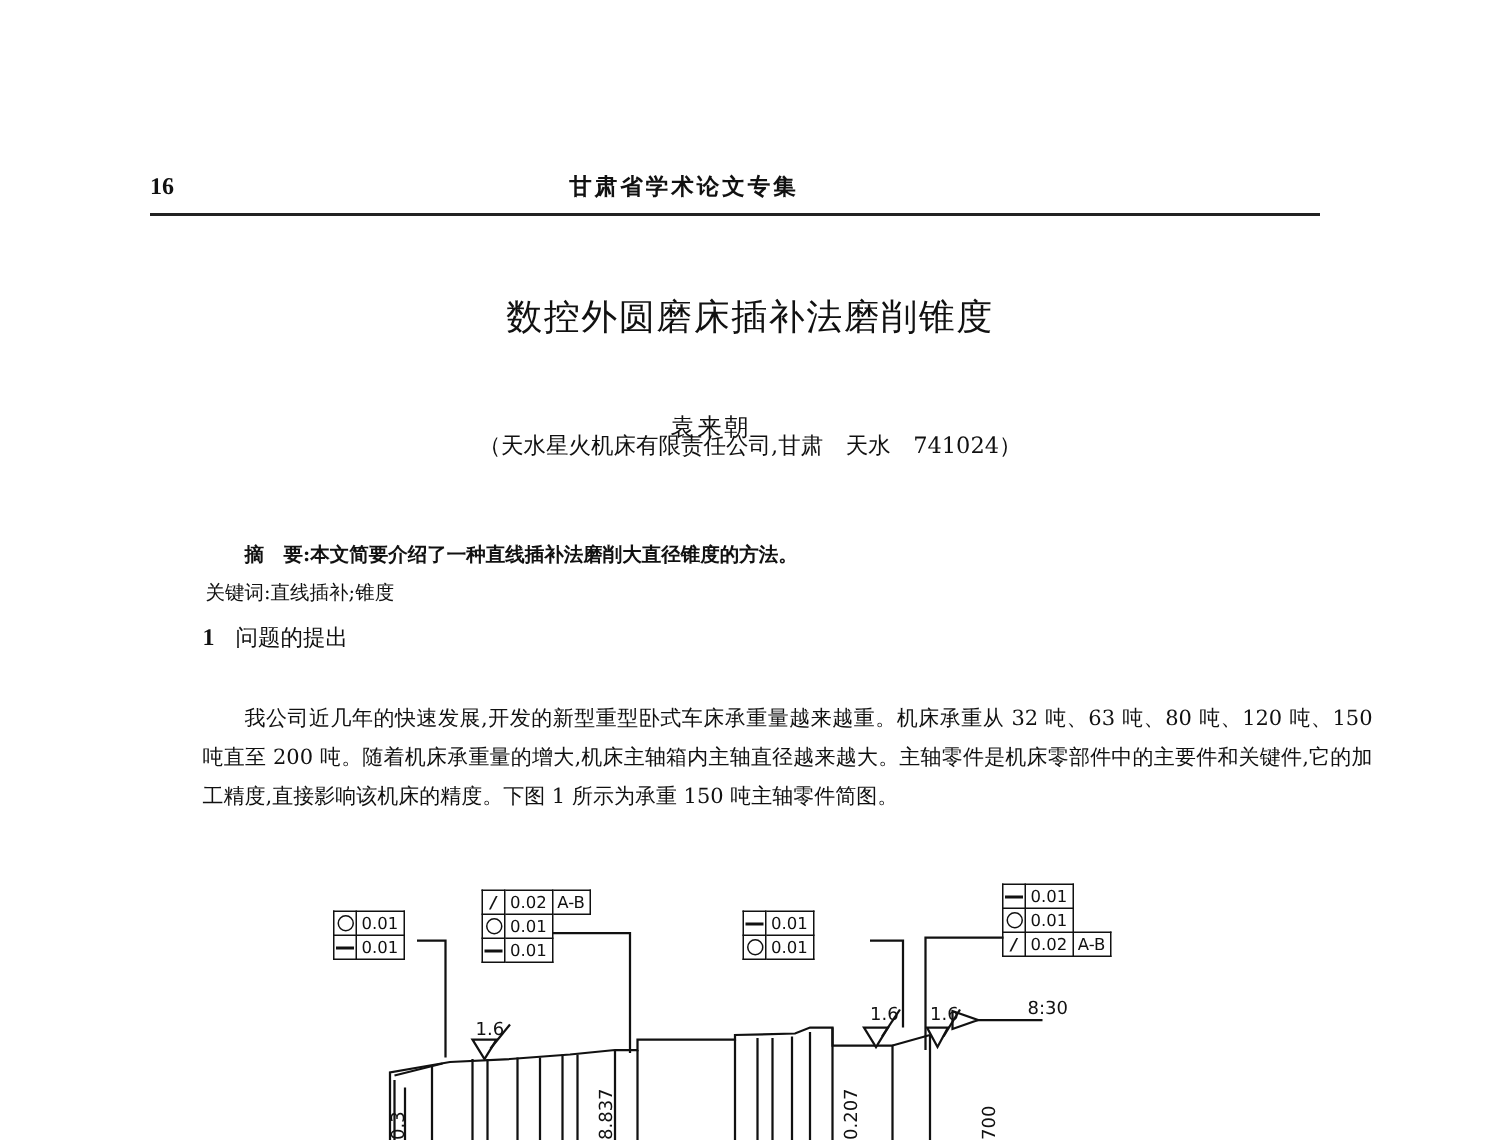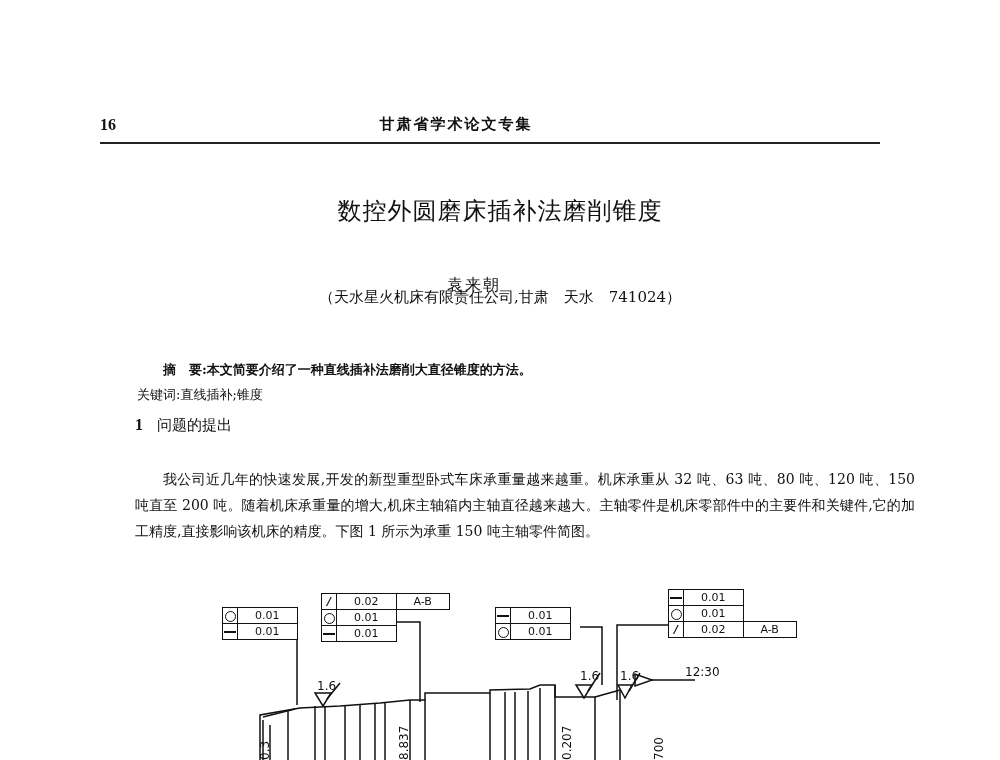--- a/index.html
+++ b/index.html
@@ -11,21 +11,21 @@
   .author{position:absolute;left:0;width:948px;top:275px;text-align:center;font-size:16px;letter-spacing:2px;}
   .affil{position:absolute;left:0;width:1000px;top:288px;text-align:center;font-size:15px;}
   .abstract{position:absolute;left:137px;top:361px;font-size:13px;font-weight:bold;margin-left:26px;}
   .keywords{position:absolute;left:137px;top:386px;font-size:13px;font-weight:normal;}
   .section{position:absolute;left:103px;top:416px;font-family:"DejaVu Sans",sans-serif;font-size:15px;margin-left:32px;}
   .section .num{font-weight:bold;margin-right:14px;font-family:"Liberation Serif",serif;font-size:16px;}
   .body-text{position:absolute;left:103px;top:466px;width:780px;font-size:14px;line-height:26px;text-align:justify;margin-left:32px;}
   .body-text p{margin:0;text-indent:28px;}
   .drawing{position:absolute;left:200px;top:585px;width:600px;height:175px;}
   .fcf{position:absolute;font-family:"DejaVu Sans",sans-serif;font-size:11px;border-collapse:collapse;}
-  .fcf td{border:1.5px solid #111;height:15px;padding:0 17px;line-height:15px;background:#fff;}
+  .fcf td{border:1.5px solid #111;height:15px;padding:0 3px;line-height:15px;background:#fff;}
   .fcf td.sym{width:14px;text-align:center;padding:0;}
   .circ{display:inline-block;width:11px;height:11px;border:1.5px solid #111;border-radius:50%;vertical-align:middle;box-sizing:border-box;}
   .dash{display:inline-block;width:12px;height:2px;background:#111;vertical-align:middle;}
   .slash{display:inline-block;font-style:italic;font-weight:bold;}
   .rough{position:absolute;font-family:"DejaVu Sans",sans-serif;font-size:12px;}
   .dim{position:absolute;font-family:"DejaVu Sans",sans-serif;font-size:12px;transform:rotate(-90deg);transform-origin:left top;}
 </style>
 </head>
 <body>
 
@@ -147,19 +147,19 @@
           <td class="sym"><span class="slash">/</span></td>
           <td>0.02</td>
           <td>A-B</td>
         </tr>
   </tbody>
     </table>
 
   <div class="rough" style="left:117px;top:94px;">1.6</div>
   <div class="rough" style="left:380px;top:84px;">1.6</div>
   <div class="rough" style="left:420px;top:84px;">1.6</div>
-  <div class="rough" style="left:485px;top:80px;">12:30</div>
+  <div class="rough" style="left:485px;top:80px;">8:30</div>
 
   <div class="dim" style="left:58px;top:175px;">0.3</div>
   <div class="dim" style="left:197px;top:175px;">8.837</div>
   <div class="dim" style="left:360px;top:175px;">0.207</div>
   <div class="dim" style="left:452px;top:175px;">700</div>
 </div>
 
 </body></html>

